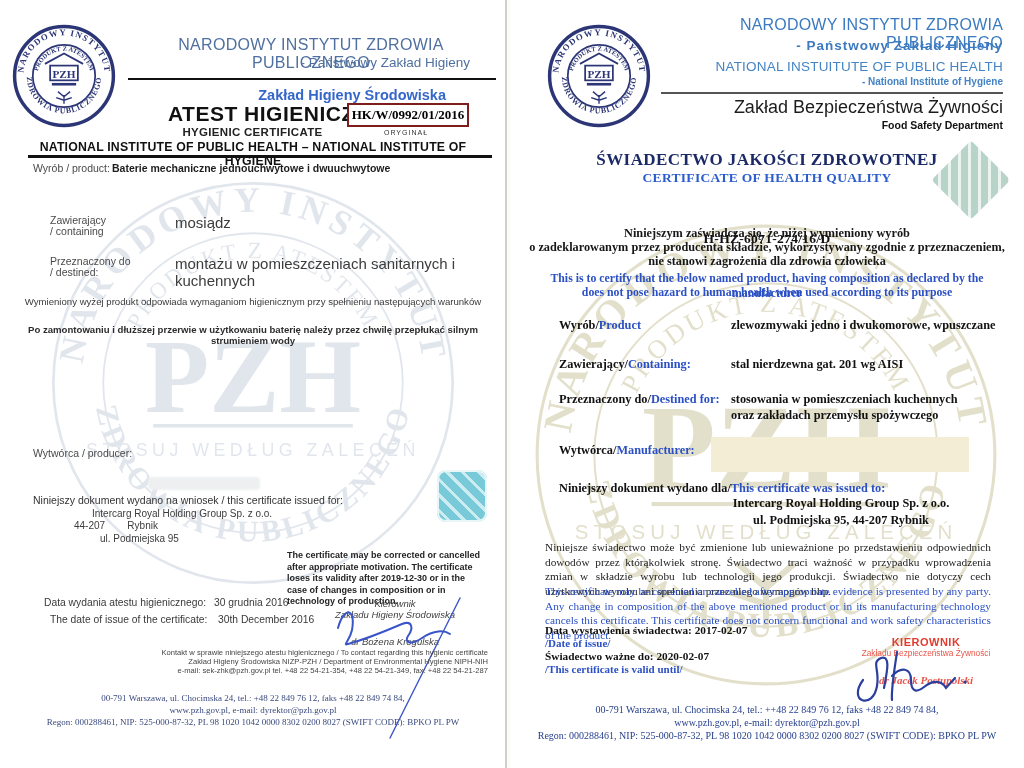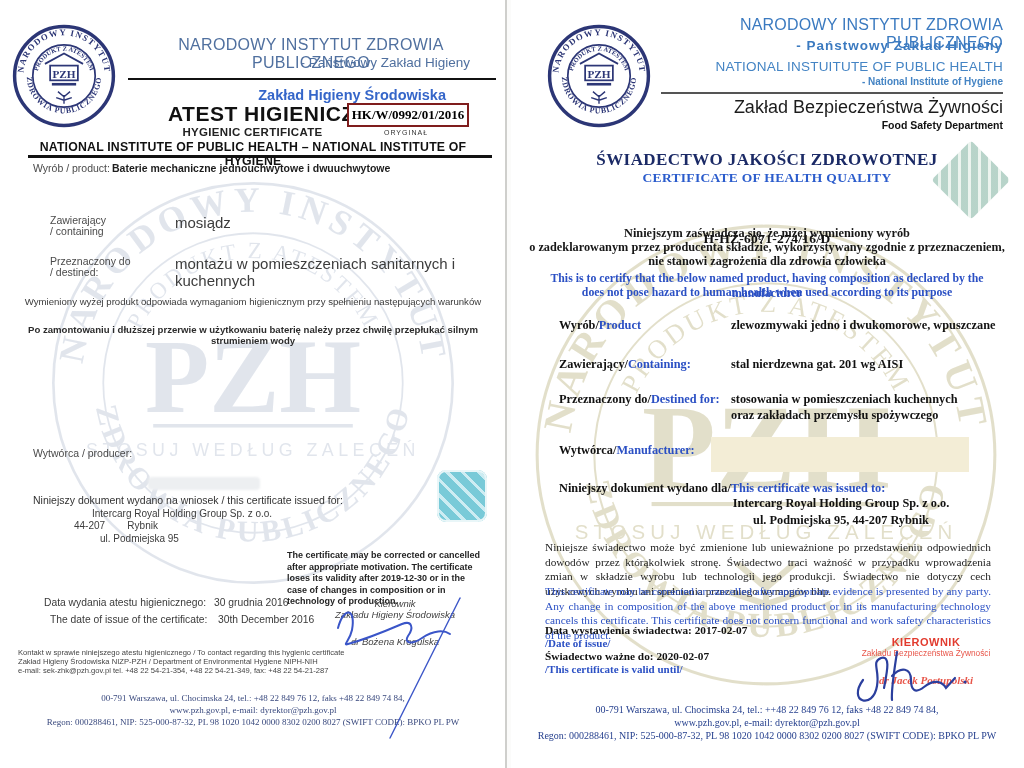--- a/index.html
+++ b/index.html
@@ -20,21 +20,21 @@
   .l-orgen{font-weight:bold;font-size:12.3px;color:#111;text-align:center;letter-spacing:.2px;}
   .l-rule{background:#111;}
   .l-label{color:#4a4a4a;font-size:10.5px;}
   .l-value{color:#1d1d1d;font-weight:bold;font-size:10.5px;}
   .l-value2{color:#3c3c3c;font-size:15px;}
   .l-cond{color:#3a3a3a;font-size:9.6px;text-align:center;}
   .l-cond3{color:#2c2c2c;font-weight:600;}
   .l-par{color:#242424;font-weight:bold;font-size:9px;line-height:11.5px;}
   .l-date{color:#3a3a3a;font-size:10.3px;}
   .l-sig{color:#3f3f3f;font-style:italic;font-size:9.5px;text-align:center;}
-  .l-contact{color:#454545;font-size:7.6px;text-align:left;line-height:9.2px;}
+  .l-contact{color:#454545;font-size:7.6px;text-align:right;line-height:9.2px;}
   .l-footer{font-family:"Liberation Serif",serif;color:#39497e;font-size:9px;text-align:center;line-height:11.5px;}
   .holo-sq{border-radius:9px;background:repeating-linear-gradient(45deg,#79cad8 0 8px,#cdecf2 8px 11px);box-shadow:0 0 0 2px #e9f6f8 inset;}
   .smudge{background:#edeff1;border-radius:4px;filter:blur(1px);}
   
   .r-org{color:#3b7ac0;font-size:16px;text-align:right;letter-spacing:.2px;}
   .r-orgsub{color:#3b7ac0;font-weight:bold;font-size:13.5px;text-align:right;letter-spacing:1px;}
   .r-orgen{color:#4484c4;font-size:13.5px;text-align:right;letter-spacing:.2px;}
   .r-orgensub{color:#4484c4;font-weight:bold;font-size:10px;text-align:right;}
   .r-dept{color:#1c1c1c;font-size:18px;text-align:right;}
   .r-depten{color:#111;font-weight:bold;font-size:10.5px;text-align:right;}

